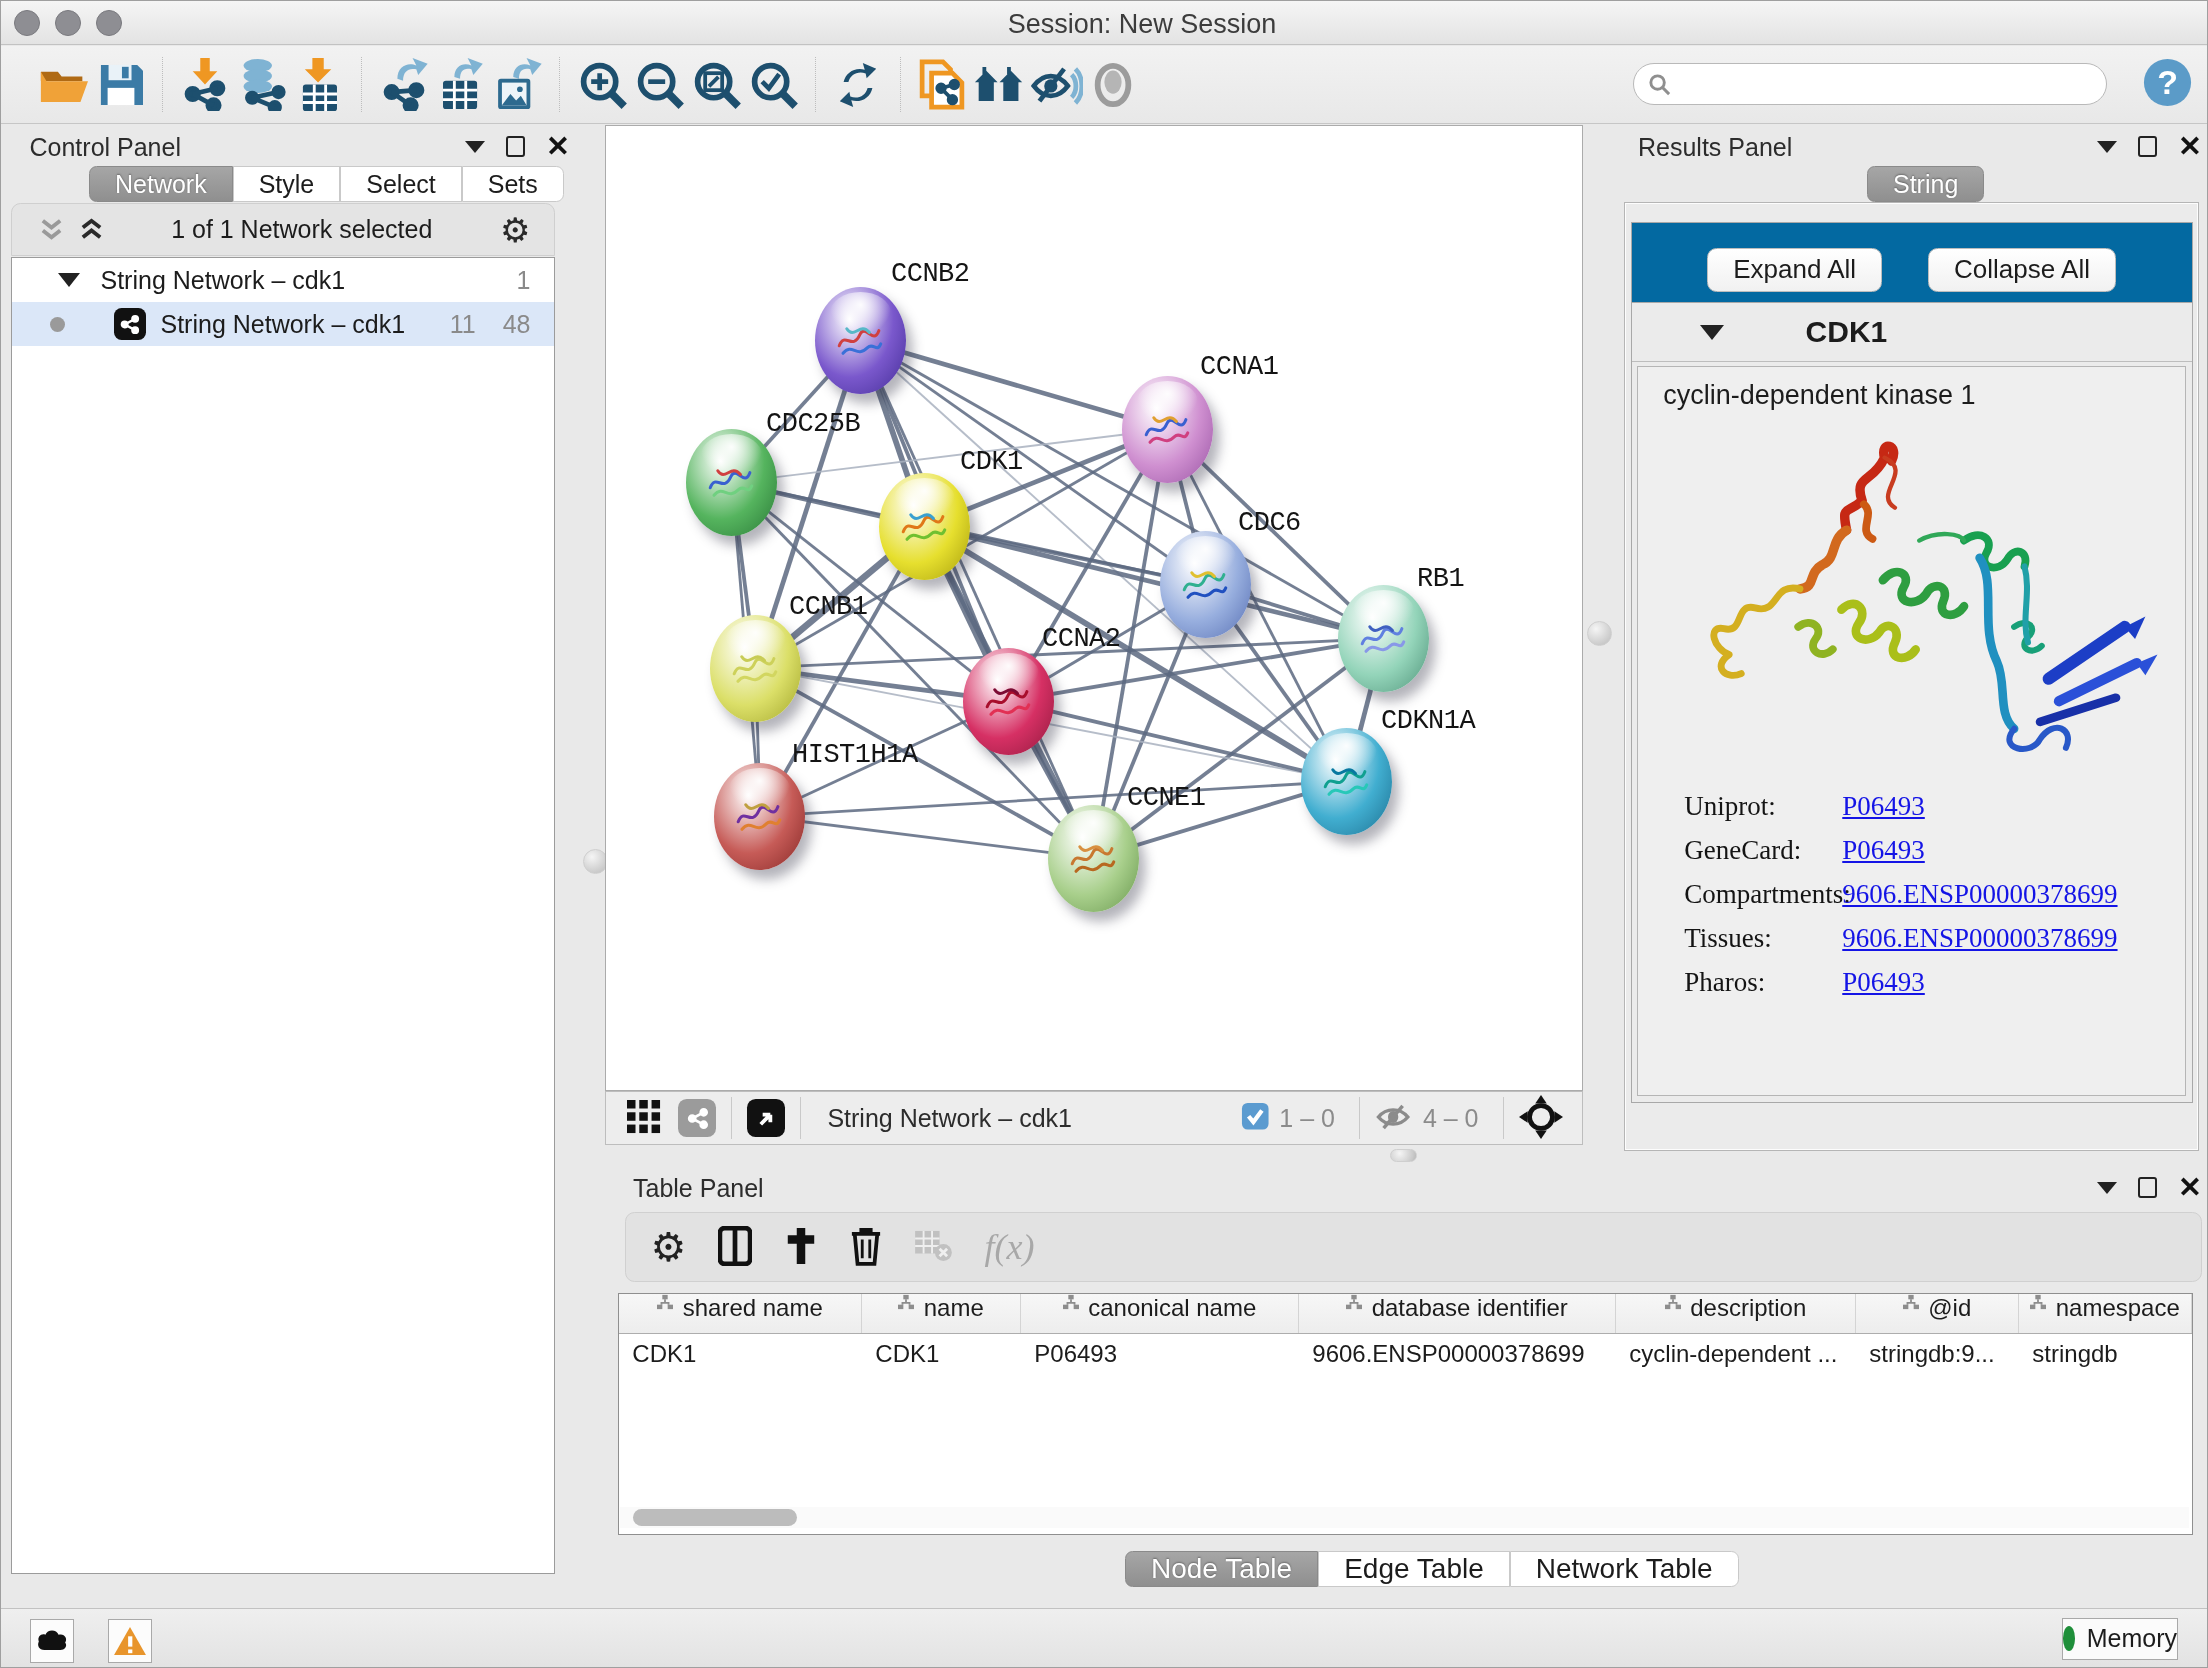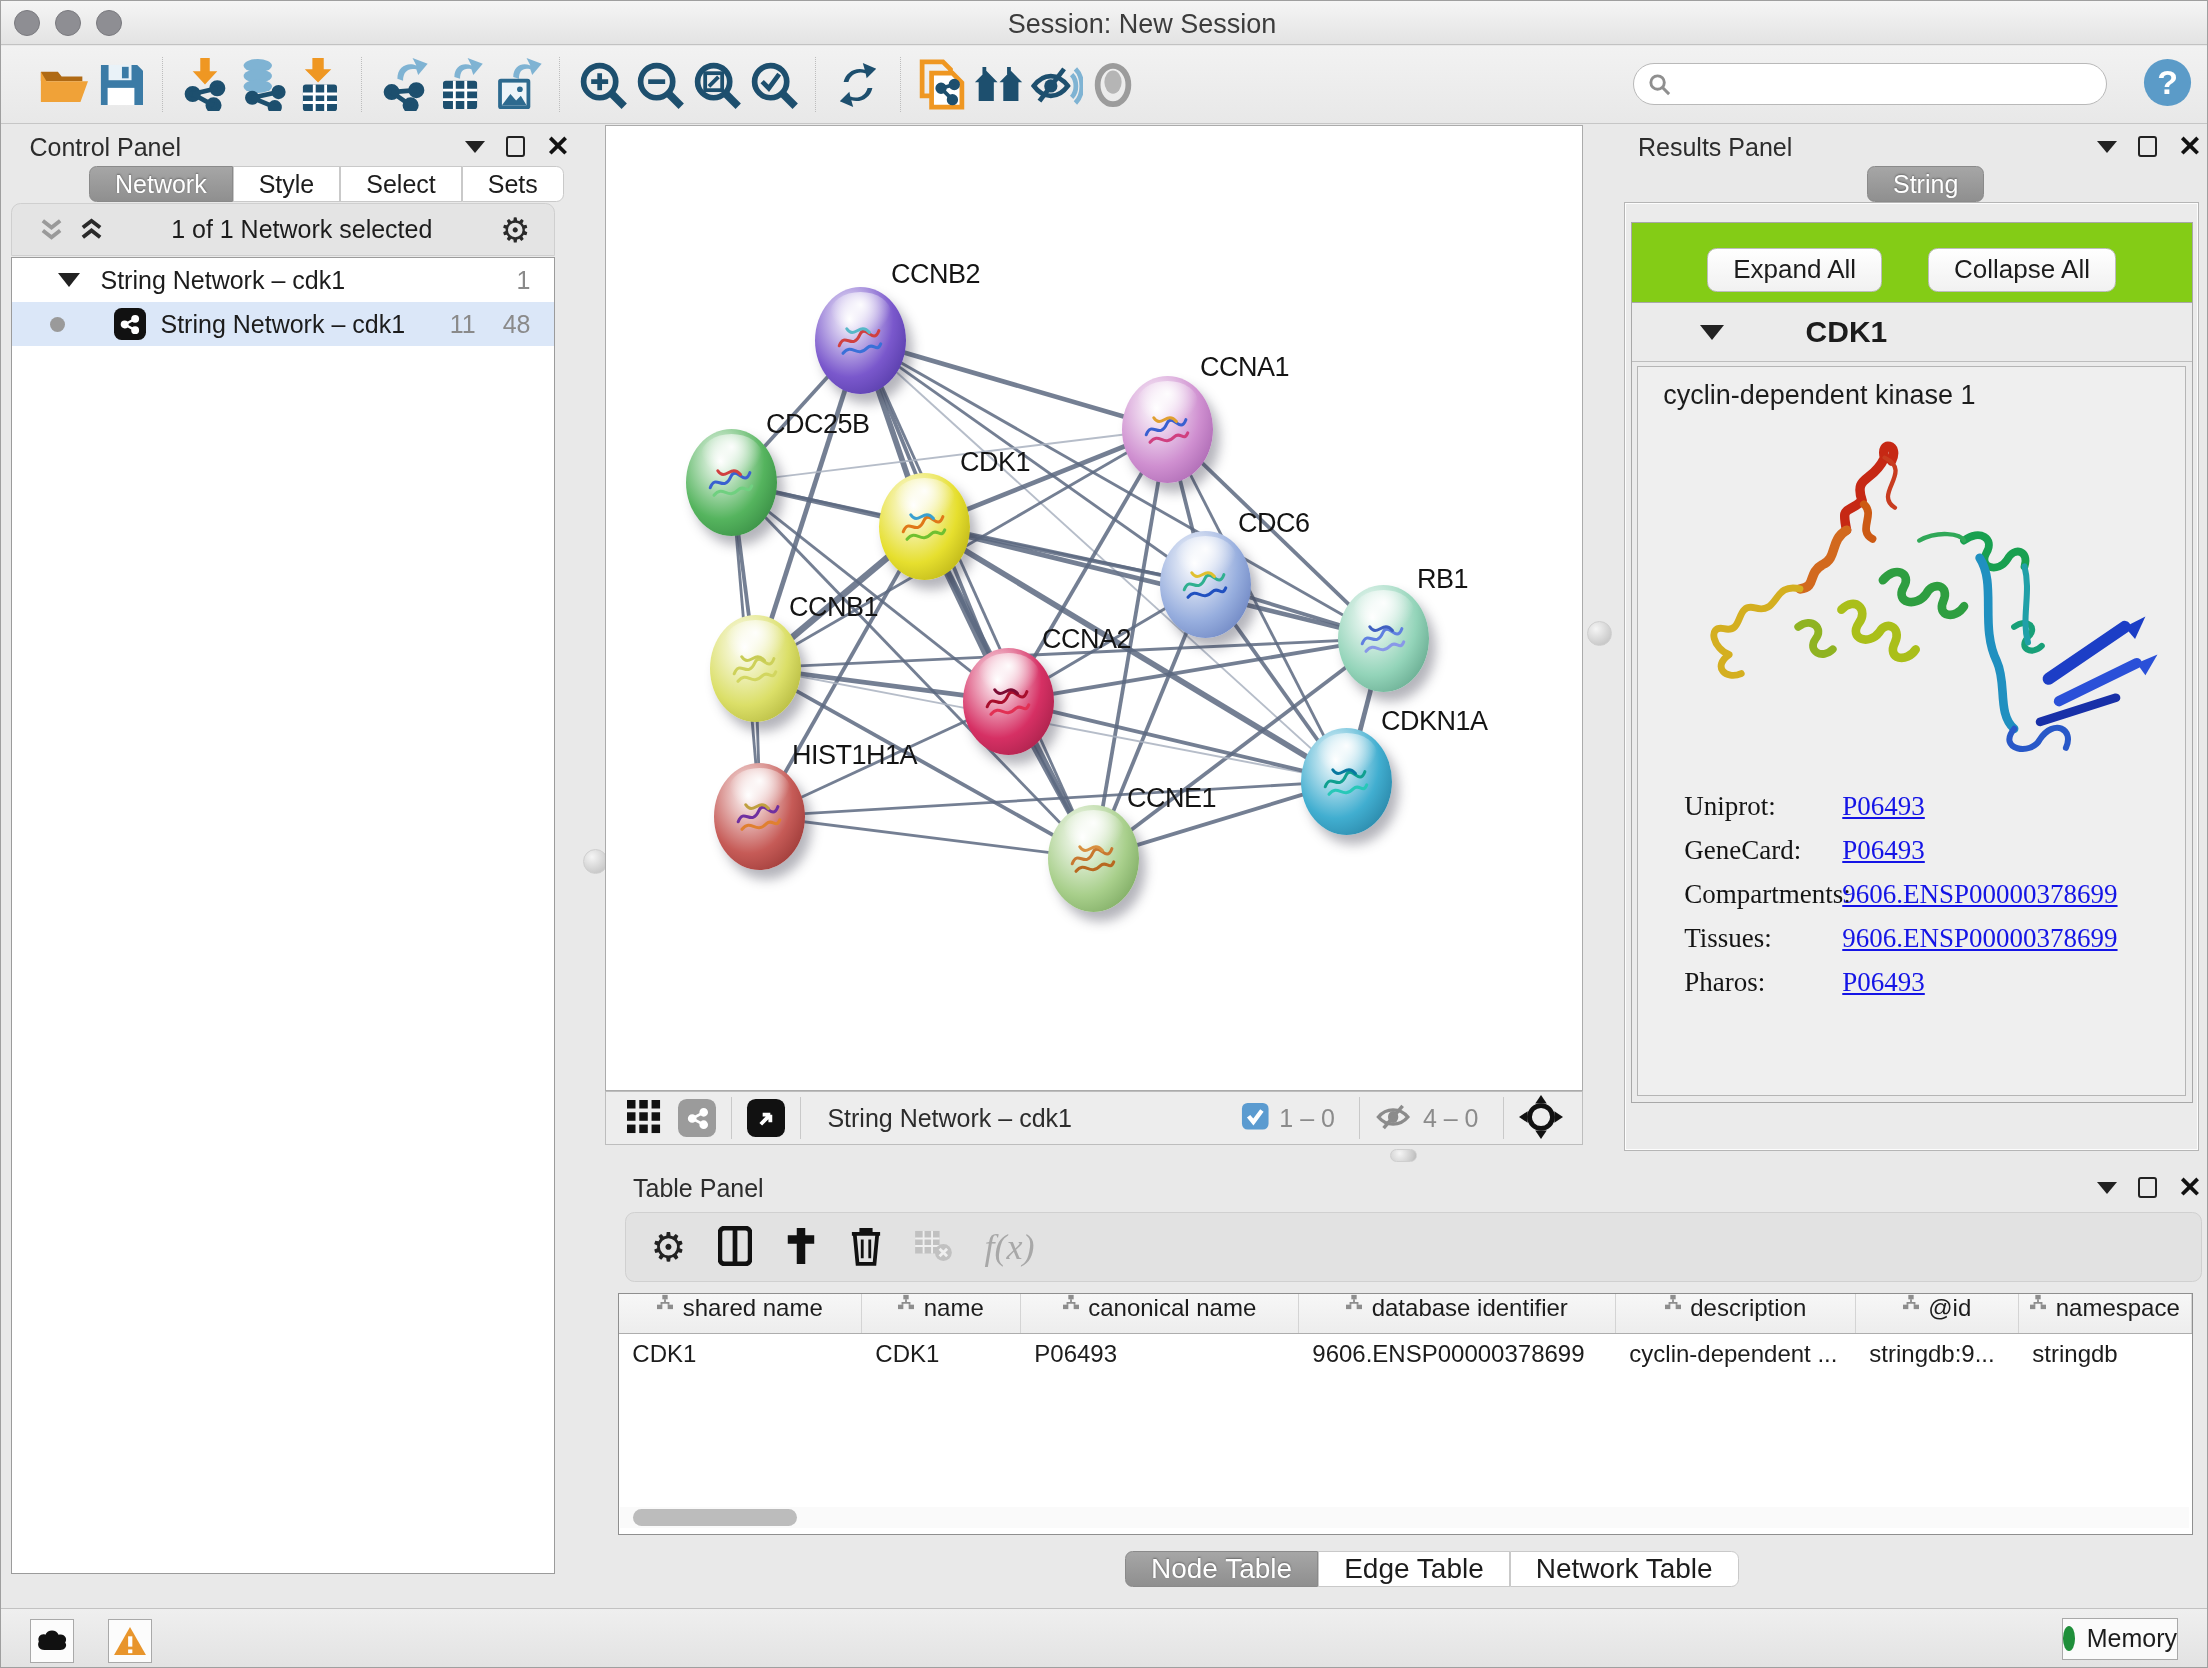--- a/index.html
+++ b/index.html
@@ -53,39 +53,39 @@
   .cp-list { position:absolute; left:9.5px; top:132px; width:544px; height:1317px;
     background:#fff; border:1.9px solid #9b9b9b; }
   .tree-row { height:44px; display:flex; align-items:center; font-size:25px; }
   .tree-row.sel { background:#dbe7f8; }
   .net-ico { width:32px; height:32px; background:#111; border-radius:7.6px; display:flex; align-items:center; justify-content:center; }
   .count { color:#8a8a8a; font-size:25px; }
   
   .splitter-dot { position:absolute; border-radius:50%;
     background:radial-gradient(circle at 35% 30%, #f5f5f5, #c9c9c9 75%, #b5b5b5); border:1px solid #cfcfcf; }
   .canvas-wrap { position:absolute; left:604px; top:124px; width:978px; height:966px;
-    background:#fff; border:1px solid #ababab; overflow:hidden; }
+    background:#fff; border:1px solid #ababab; overflow:hidden;font-family:Liberation Mono, monospace; }
   .net-node { position:absolute; border-radius:50%; cursor:pointer; }
   .net-node .gloss { position:absolute; left:16%; top:5%; width:68%; height:40%;
     border-radius:50%; background:radial-gradient(ellipse at 50% 30%, rgba(255,255,255,.95), rgba(255,255,255,0) 72%); }
   .net-label { position:absolute; font-size:27px; color:#141414; letter-spacing:-0.5px; white-space:nowrap; }
   
   .canvas-footer { position:absolute; left:604px; top:1090px; width:978px; height:54px;
     background:#ededed; border:1px solid #bdbdbd; display:flex; align-items:center; }
   .cf-sep { width:1px; height:42px; background:#c9c9c9; margin:0 15px; }
   .cf-title { font-size:25px; color:#2c2c2c; margin-left:11.4px; }
   .cf-count { font-size:25px; color:#8b8b8b; margin:0 9.5px; }
   .rounded-ico { width:38px; height:38px; border-radius:8.6px; display:flex; align-items:center; justify-content:center; }
   
   .results-panel { position:absolute; left:1620px; top:124px; width:589px; height:1029px; background:#e9e9e9; }
   .rp-tab { position:absolute; left:246px; top:41px; border-radius:7.6px; }
   .rp-outer { position:absolute; left:2.9px; top:77px; width:575px; height:949px;
     background:#ebebeb; border:1px solid #b5b5b5; box-shadow:inset 0 0 0 1px #fdfdfd; }
   .rp-box1 { position:absolute; left:5.7px; top:19px; width:562px; height:95px;
-    border:1px solid #a8a8a8; background:#84cc16; display:flex; align-items:center; justify-content:center; gap:46px; }
+    border:1px solid #a8a8a8; background:#0369a1; display:flex; align-items:center; justify-content:center; gap:46px; }
   .rp-btn { min-width:167px; height:44px; padding:0 25px; background:linear-gradient(#ffffff,#f1f1f1);
     border:1px solid #bdbdbd; border-radius:9.5px; font-size:26px; display:flex; align-items:center; justify-content:center; }
   .rp-box2 { position:absolute; left:5.7px; top:99px; width:562px; height:801px;
     border:1px solid #a8a8a8; background:#ebebeb; }
   .rp-gene-row { height:59px; display:flex; align-items:center; border-bottom:1px solid #bdbdbd; }
   .rp-gene { font-size:30px; font-weight:bold; }
   .rp-inner { position:absolute; left:5.7px; top:63px; width:549px; height:730px;
     border:1px solid #b5b5b5; background:#efefef; }
   .rp-desc { font-size:27px; padding:13.3px 0 0 25px; }
   .crosslinks { position:absolute; left:25px; top:417px; font-family:"Liberation Serif", serif; }

